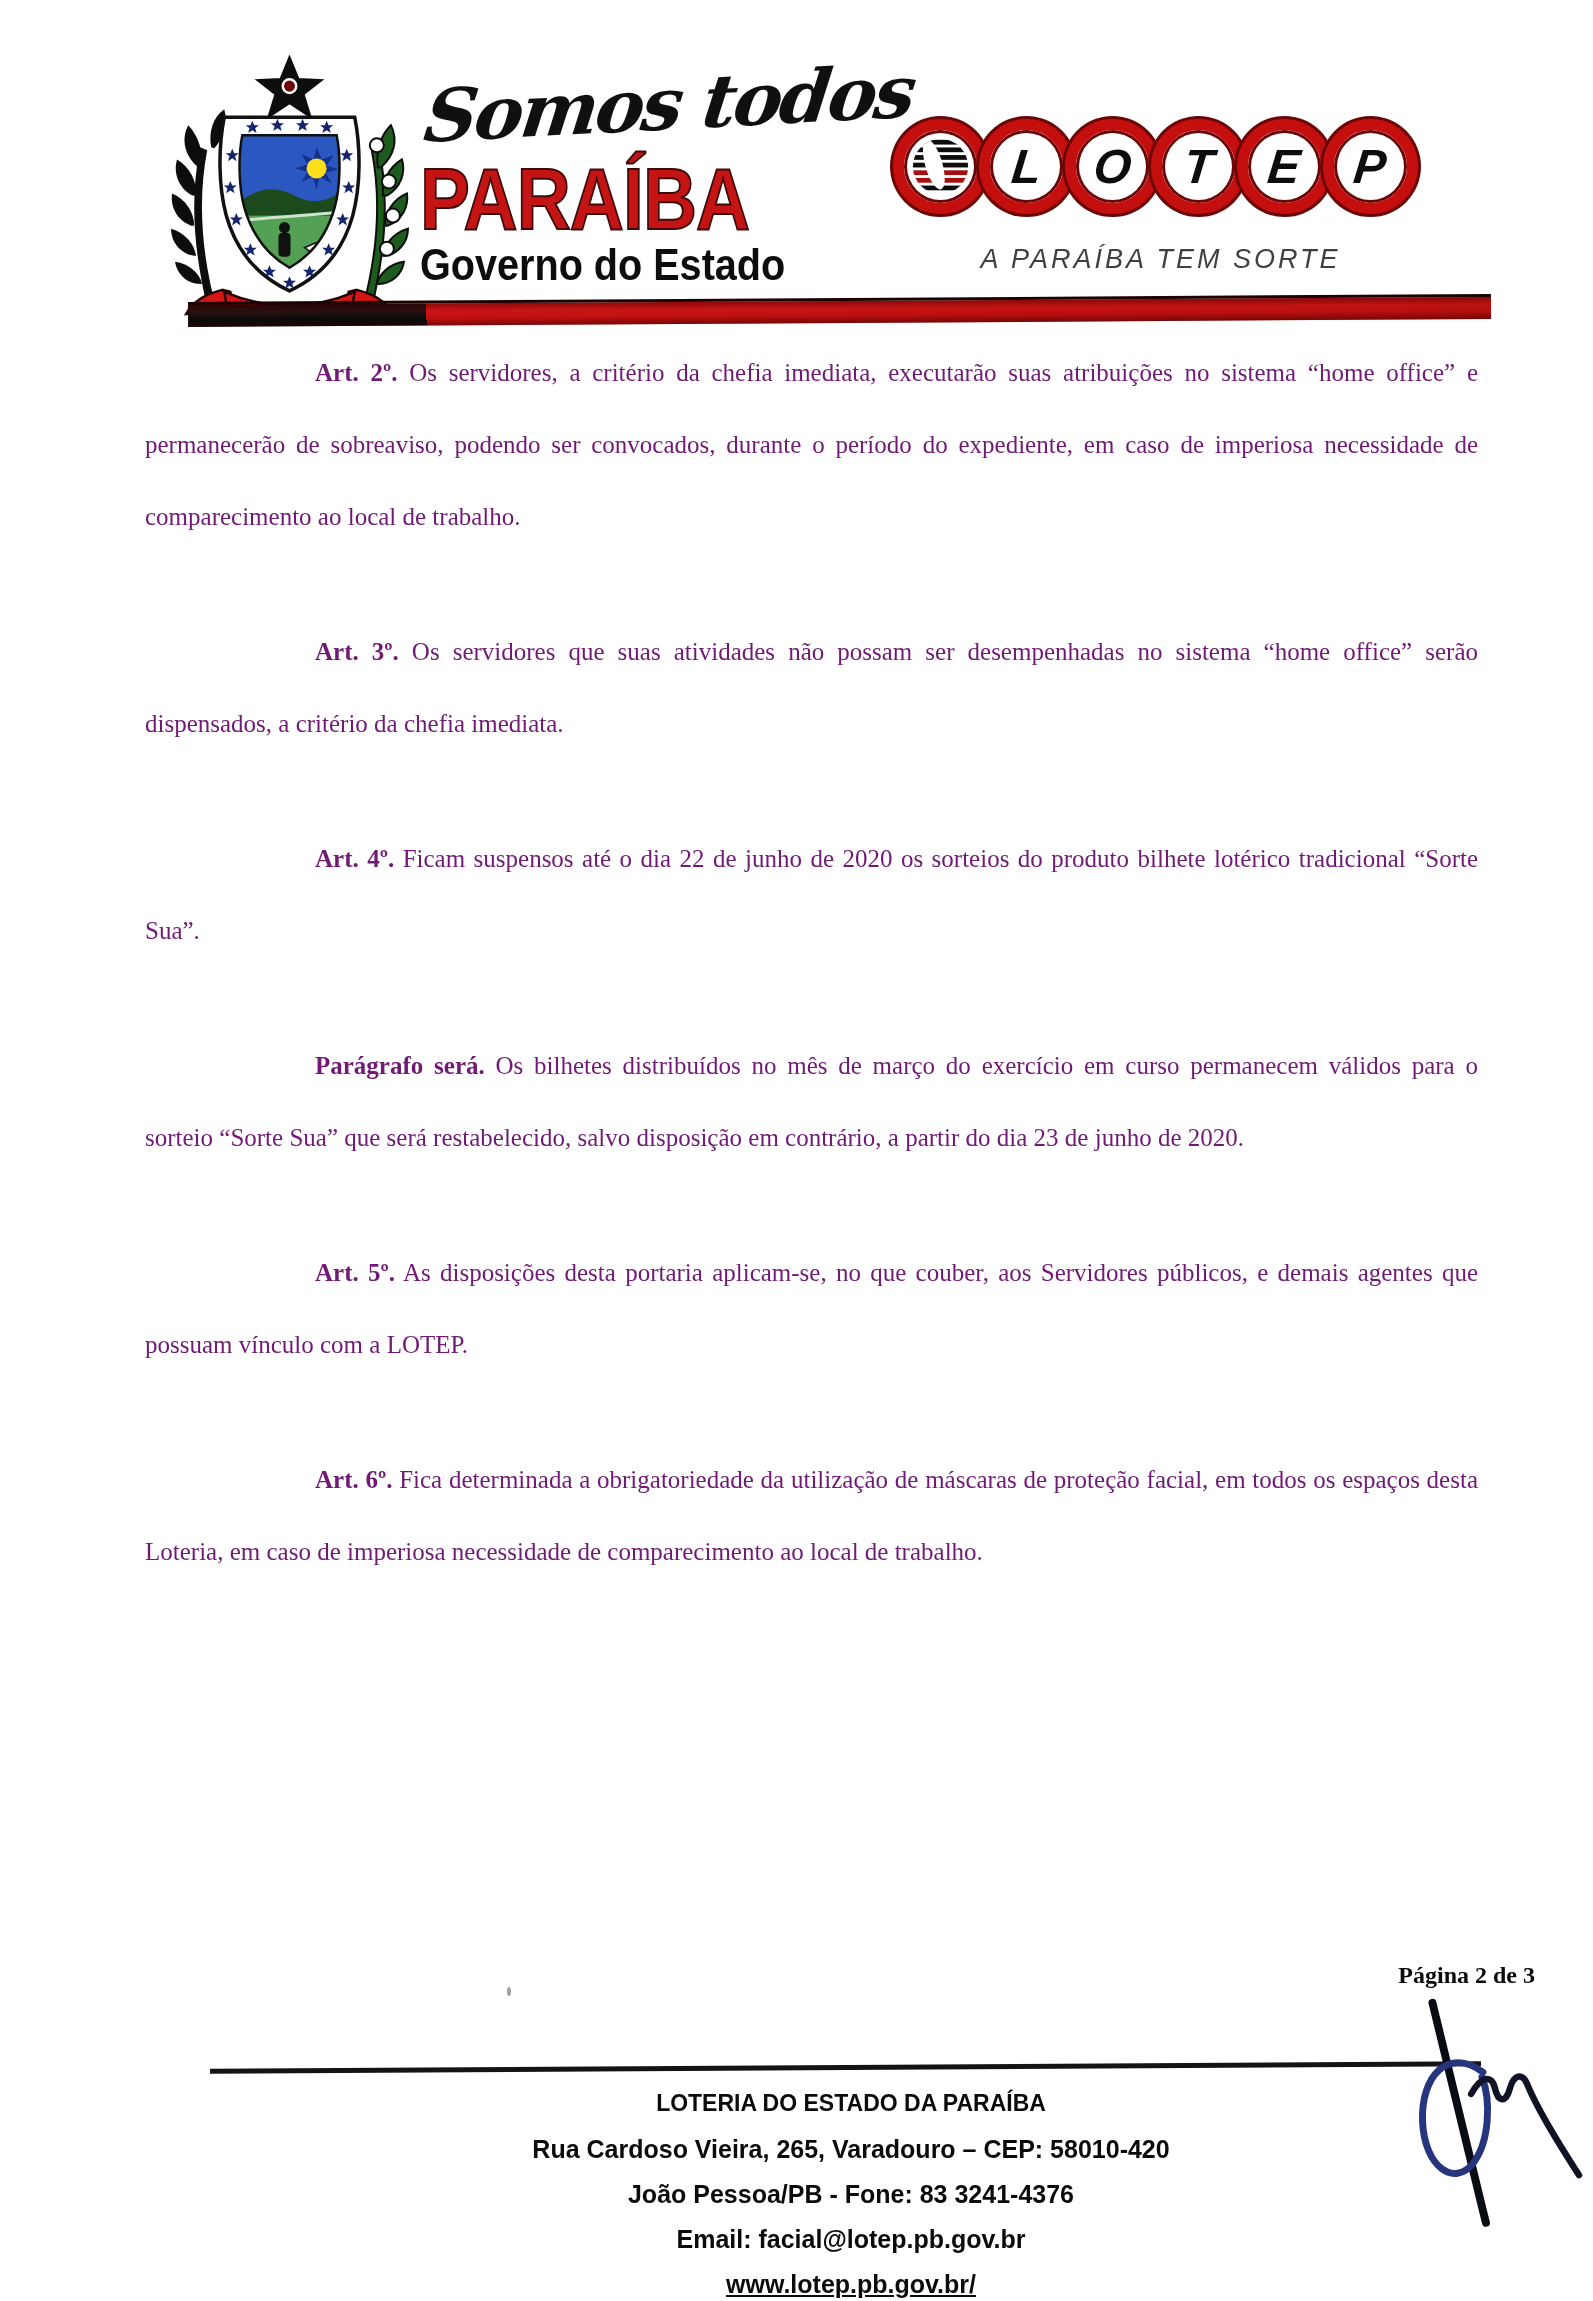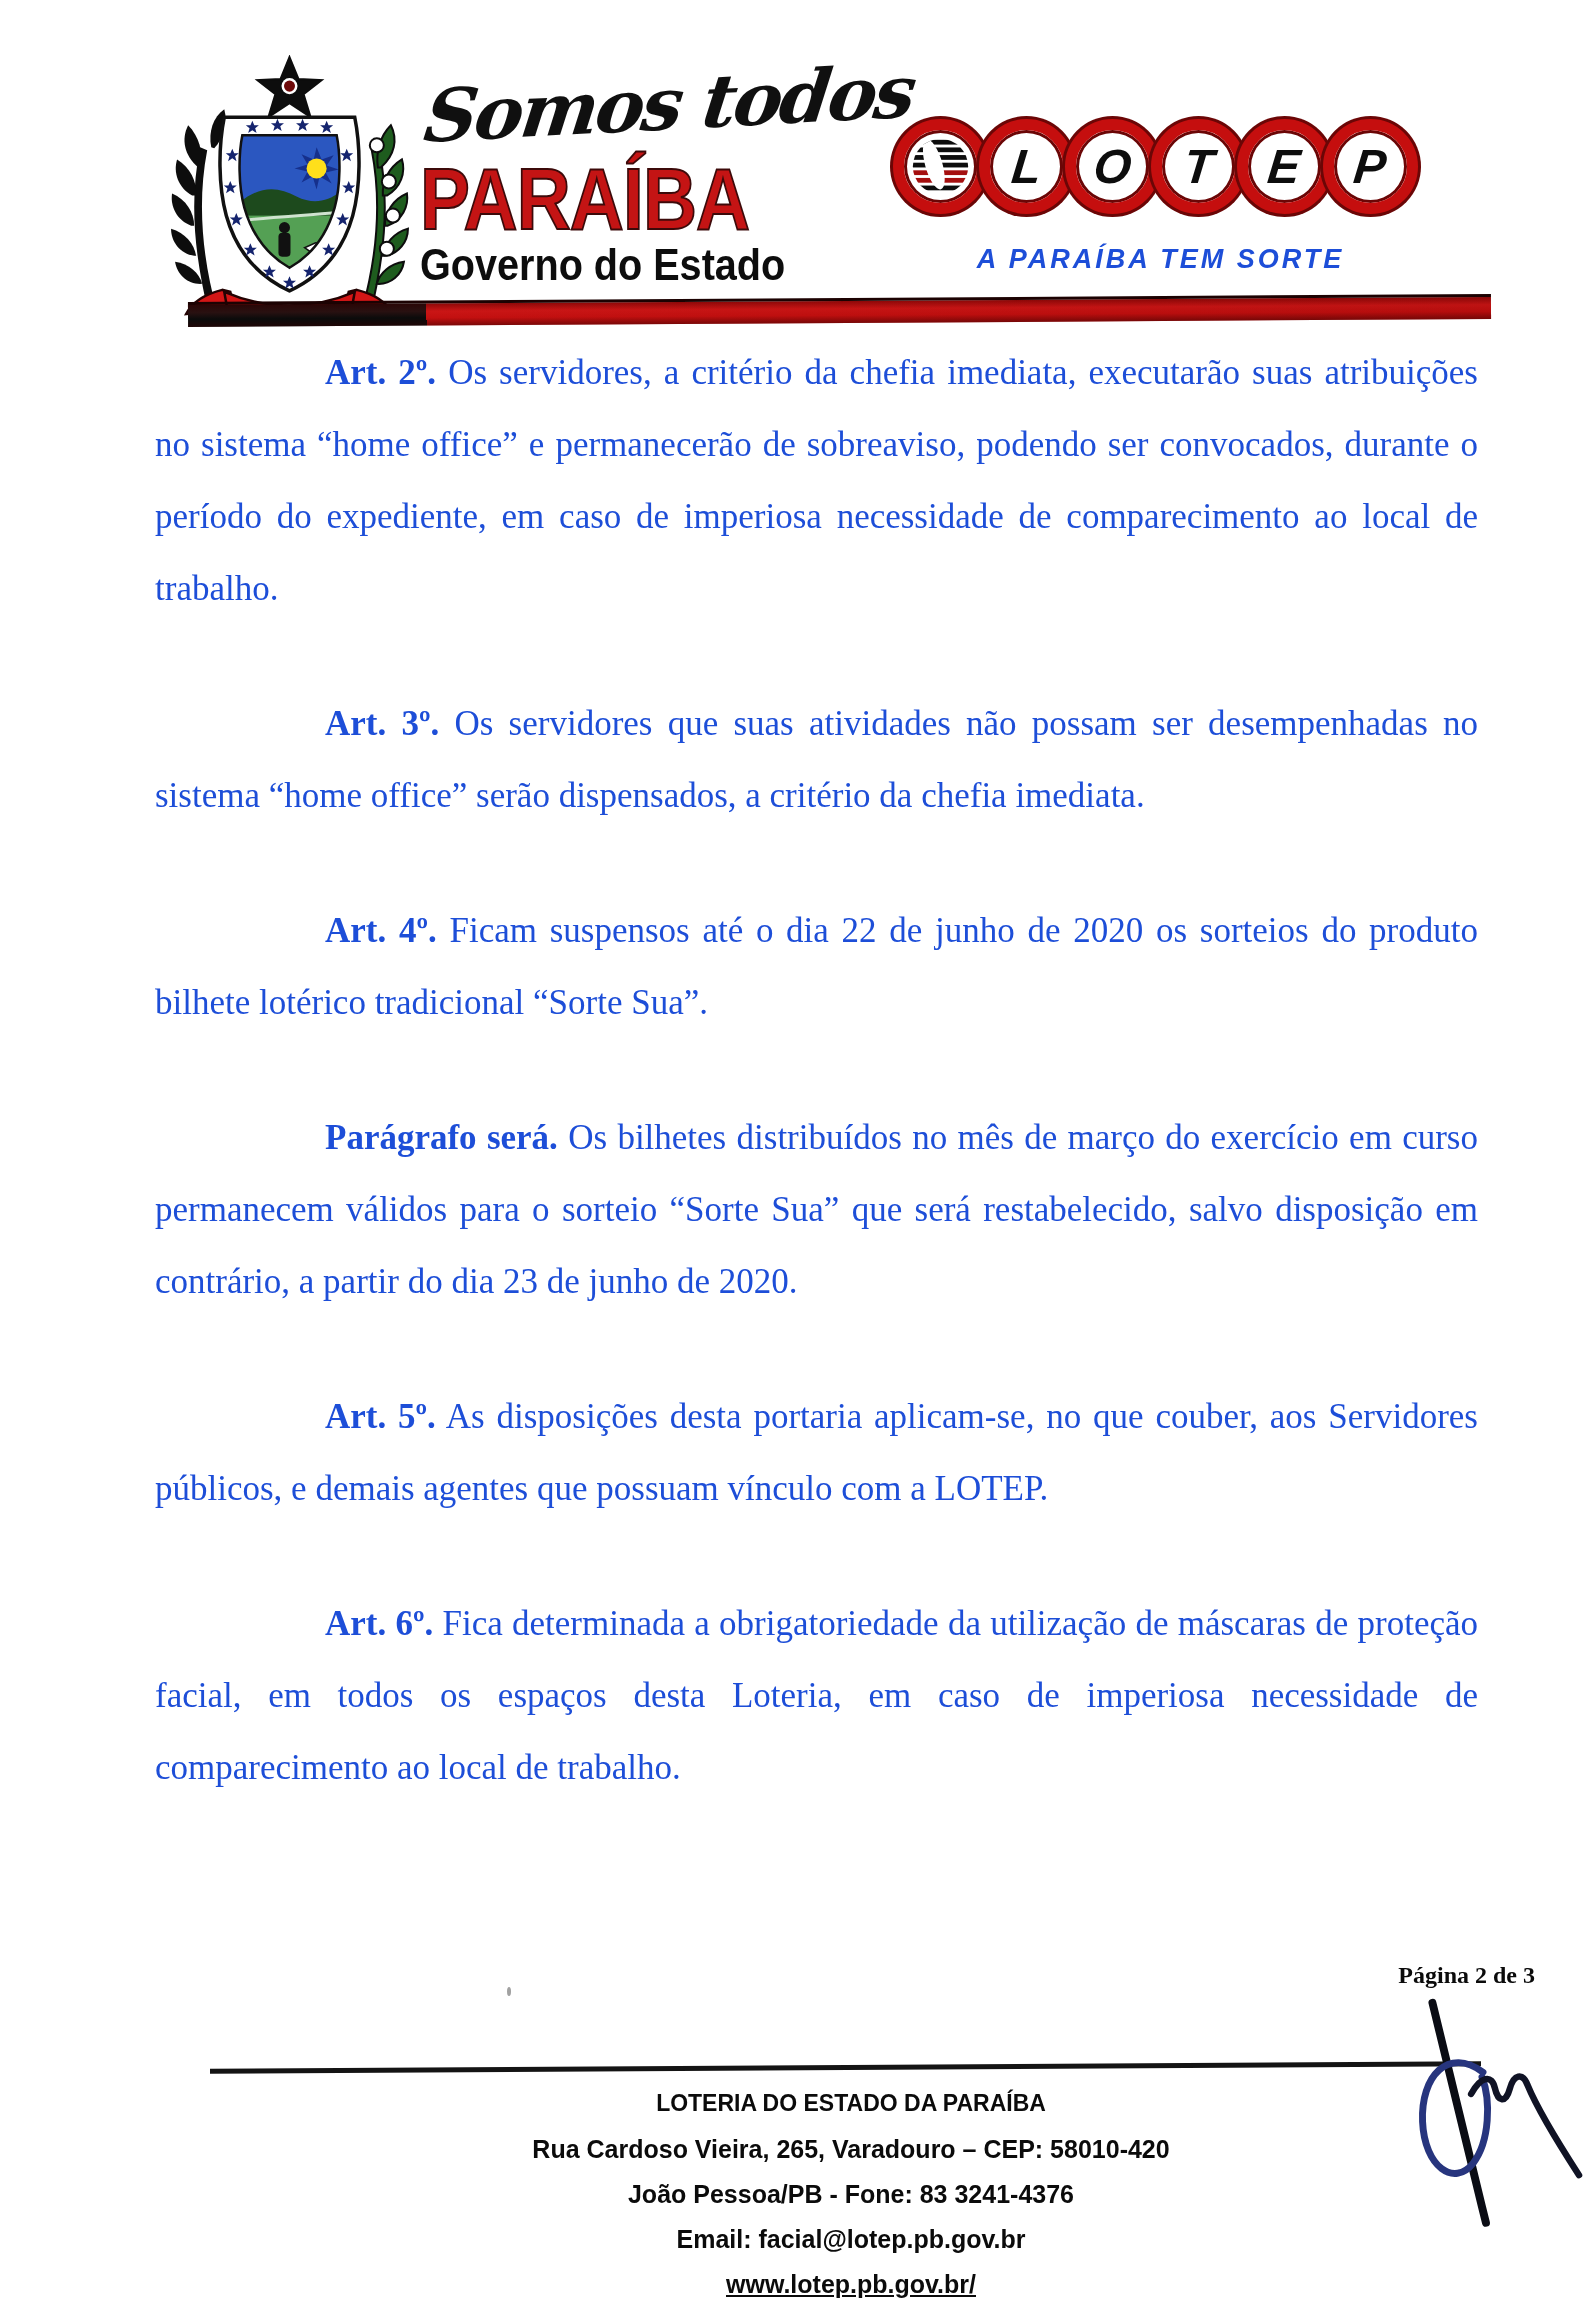--- a/index.html
+++ b/index.html
@@ -33,37 +33,37 @@
     box-shadow:0 0 0 3px #6b0606, inset 0 0 0 3px #6b0606;
     display:flex;align-items:center;justify-content:center;margin-left:-9px;flex:0 0 auto;
   }
   .lotep-circle:first-child{margin-left:0;}
   .lotep-letter{
     font-family:"Liberation Sans", sans-serif;font-weight:bold;font-style:italic;
     font-size:48px;color:#0d0d0d;transform:skewX(-6deg);
   }
   .lotep-tagline{
     position:absolute;left:893px;top:244px;width:535px;text-align:center;
-    font-family:"Liberation Sans", sans-serif;font-weight:bold;font-style:italic;
-    font-size:27px;letter-spacing:3px;color:#1d4ed8;white-space:nowrap;
+    font-family:"Liberation Sans", sans-serif;font-weight:normal;font-style:italic;
+    font-size:27px;letter-spacing:3px;color:#404040;white-space:nowrap;
   }
   .header-bar{
     position:absolute;left:188px;top:298px;width:1303px;height:22px;
     transform:rotate(-0.35deg);
     border-top:3px solid #1c0202;
     background:
       linear-gradient(to bottom, rgba(80,0,0,.45) 0%, rgba(255,60,60,.12) 35%, rgba(0,0,0,0) 65%, rgba(50,0,0,.5) 100%),
       linear-gradient(to right, #0b0b0b 0, #0b0b0b 18.3%, #c31010 18.3%, #b50d0d 100%);
   }
 
   
   .doc-body{position:absolute;left:139px;top:337px;width:1339px;}
   .para{
-    font-size:35px;line-height:72px;text-align:justify;text-indent:170px;
-    margin:0 0 63px 16px;color:#1d4ed8;
+    font-size:25px;line-height:72px;text-align:justify;text-indent:170px;
+    margin:0 0 63px 6px;color:#701a75;
   }
   .para .lead{font-weight:bold;}
 
   .page-label{
     position:absolute;right:59px;top:1962px;
     font-weight:bold;font-size:24px;color:#0b0b0b;
   }
   .artifact-dot{
     position:absolute;left:507px;top:1987px;width:4px;height:9px;
     background:#6f6f6f;border-radius:50%;opacity:.65;

